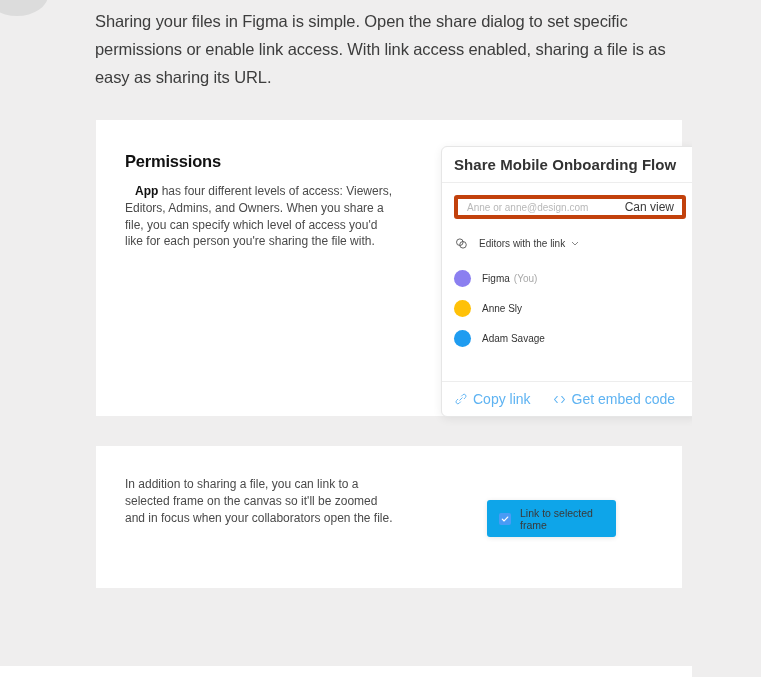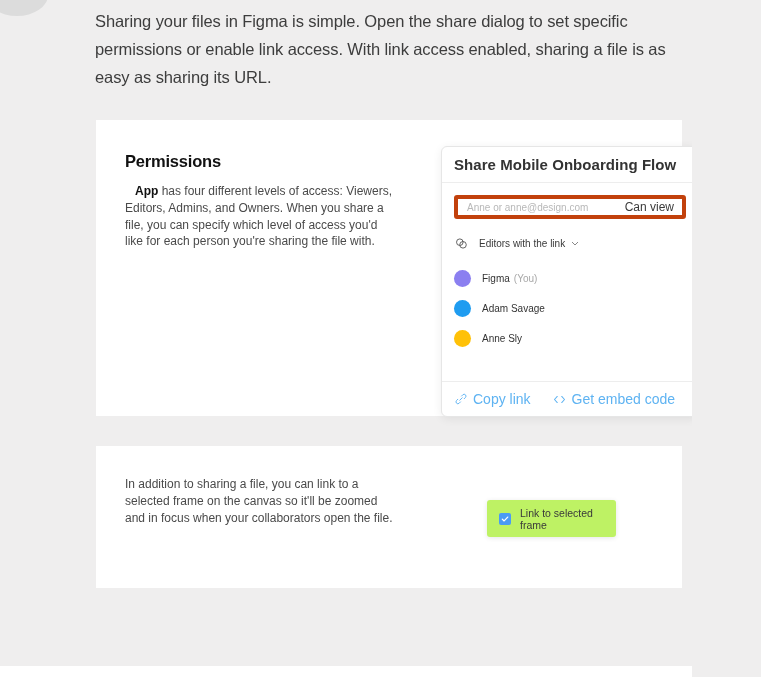--- a/index.html
+++ b/index.html
@@ -291,21 +291,21 @@
     color: #5eb3f2;
   }
 
   
   .frame-chip {
     position: absolute;
     left: 487px;
     top: 500px;
     width: 129px;
     height: 37px;
-    background: #bef264;
+    background: #0ea5e9;
     border-radius: 3px;
     box-shadow: 0 1px 5px rgba(0,0,0,0.10);
     display: flex;
     align-items: center;
     padding-left: 12px;
     box-sizing: border-box;
   }
 
   .chk {
     width: 12px;
@@ -372,26 +372,26 @@
       </span>
     </div>
 
     <div class="people-list">
       <div class="person">
         <span class="avatar" style="background:#8b7ff0"></span>
         <span class="person-name">Figma</span>
         <span class="person-you">(You)</span>
       </div>
       <div class="person">
+        <span class="avatar" style="background:#ffc107"></span>
+        <span class="person-name">Anne Sly</span>
+      </div>
+      <div class="person">
         <span class="avatar" style="background:#1f9cf0"></span>
         <span class="person-name">Adam Savage</span>
-      </div>
-      <div class="person">
-        <span class="avatar" style="background:#ffc107"></span>
-        <span class="person-name">Anne Sly</span>
       </div>
     </div>
 
     <div class="dlg-footer">
       <span class="footer-action">
         <span class="fa-icon">
           <svg width="12" height="12" viewBox="0 0 14 14" fill="none" stroke="currentColor" stroke-width="1.1" stroke-linecap="round">
             <path d="M5.6 8.4 L8.4 5.6"></path>
             <path d="M7.6 3.6 L9.2 2.0 a2.2 2.2 0 0 1 3.1 3.1 L10.7 6.7"></path>
             <path d="M6.4 10.4 L4.8 12.0 a2.2 2.2 0 0 1 -3.1 -3.1 L3.3 7.3"></path>

